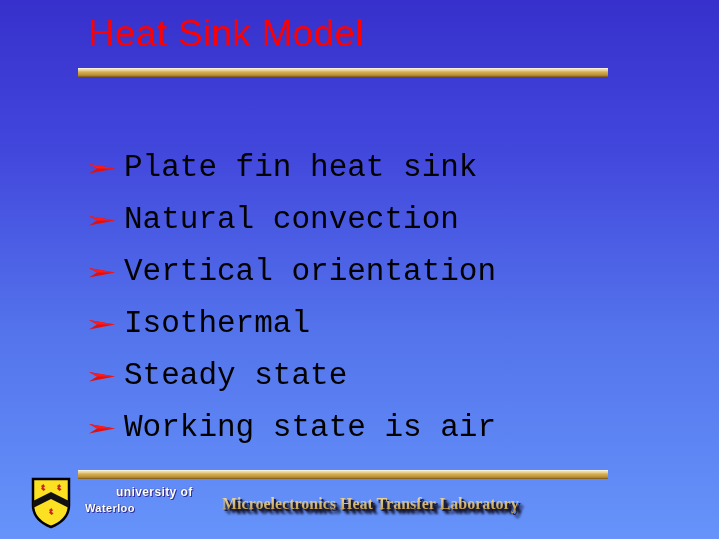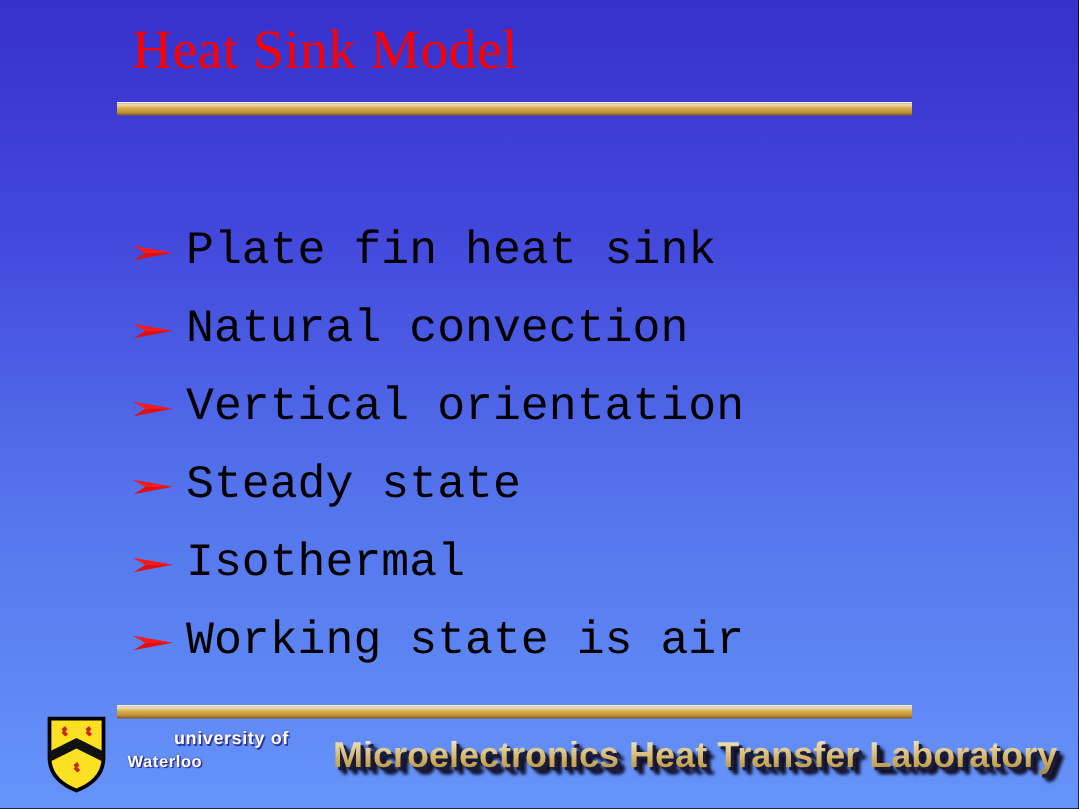--- a/index.html
+++ b/index.html
@@ -18,21 +18,21 @@
   }
 
   
   #title {
     position: absolute;
     left: 88px;
     top: 12px;
     font-size: 37px;
     line-height: 44px;
     color: #FF0000;
-    font-family: Liberation Serif, serif;
+    font-family: Liberation Sans, sans-serif;
     letter-spacing: 0.3px;
     white-space: nowrap;
   }
 
   
   .gold-bar {
     position: absolute;
     left: 78px;
     width: 530px;
     height: 9px;
@@ -100,22 +100,22 @@
   #uw-wordmark .wm-line2 {
     font-size: 11px;
     letter-spacing: 0.4px;
     padding-left: 9px;
   }
 
   #lab-name {
     position: absolute;
     left: 222px;
     top: 489px;
-    font-family: Liberation Sans, sans-serif;
-    font-size: 24px;
+    font-family: Liberation Serif, serif;
+    font-size: 16px;
     font-weight: bold;
     line-height: 30px;
     white-space: nowrap;
     color: #D9C089;
     background: linear-gradient(to bottom, #FBF3DC 0%, #E2CC92 35%, #C9A858 65%, #9D7A33 100%);
     -webkit-background-clip: text;
     background-clip: text;
     -webkit-text-fill-color: transparent;
     filter: drop-shadow(2px 2px 0px #1b1b3a) drop-shadow(3px 3px 1px #111128);
   }
@@ -161,31 +161,31 @@
       <span class="bullet-text">Vertical orientation</span>
     </div>
 
     <div class="bullet-row">
       <span class="bullet-mark">
         <svg width="30" height="20" viewBox="0 0 30 20">
           <path d="M1 5 L27 9.5 L1 14.5 L9 9.5 Z" fill="#E01010"></path>
           <path d="M1 5 L27 9.5 L9 9.5 Z" fill="#FF1A1A"></path>
         </svg>
       </span>
+      <span class="bullet-text">Isothermal</span>
+    </div>
+
+    <div class="bullet-row">
+      <span class="bullet-mark">
+        <svg width="30" height="20" viewBox="0 0 30 20">
+          <path d="M1 5 L27 9.5 L1 14.5 L9 9.5 Z" fill="#E01010"></path>
+          <path d="M1 5 L27 9.5 L9 9.5 Z" fill="#FF1A1A"></path>
+        </svg>
+      </span>
       <span class="bullet-text">Steady state</span>
-    </div>
-
-    <div class="bullet-row">
-      <span class="bullet-mark">
-        <svg width="30" height="20" viewBox="0 0 30 20">
-          <path d="M1 5 L27 9.5 L1 14.5 L9 9.5 Z" fill="#E01010"></path>
-          <path d="M1 5 L27 9.5 L9 9.5 Z" fill="#FF1A1A"></path>
-        </svg>
-      </span>
-      <span class="bullet-text">Isothermal</span>
     </div>
 
     <div class="bullet-row">
       <span class="bullet-mark">
         <svg width="30" height="20" viewBox="0 0 30 20">
           <path d="M1 5 L27 9.5 L1 14.5 L9 9.5 Z" fill="#E01010"></path>
           <path d="M1 5 L27 9.5 L9 9.5 Z" fill="#FF1A1A"></path>
         </svg>
       </span>
       <span class="bullet-text">Working state is air</span>

